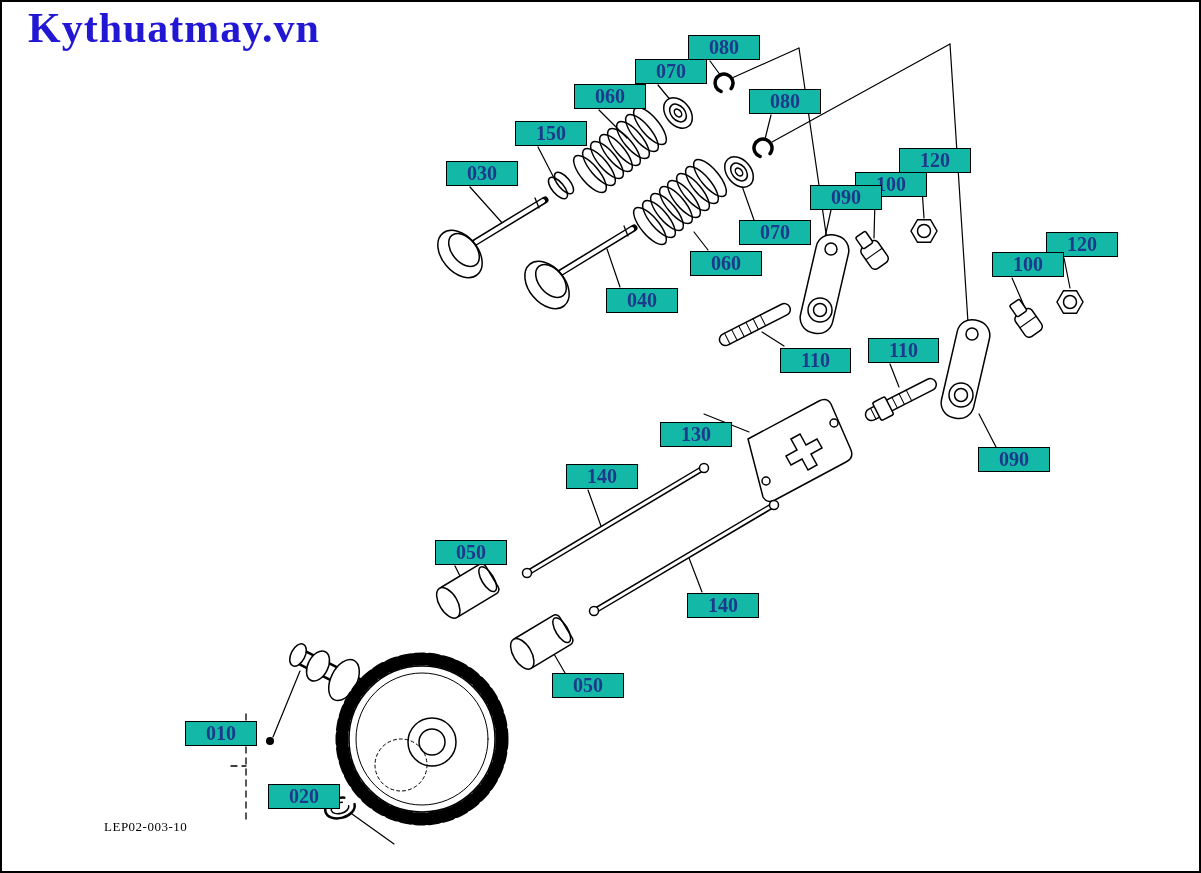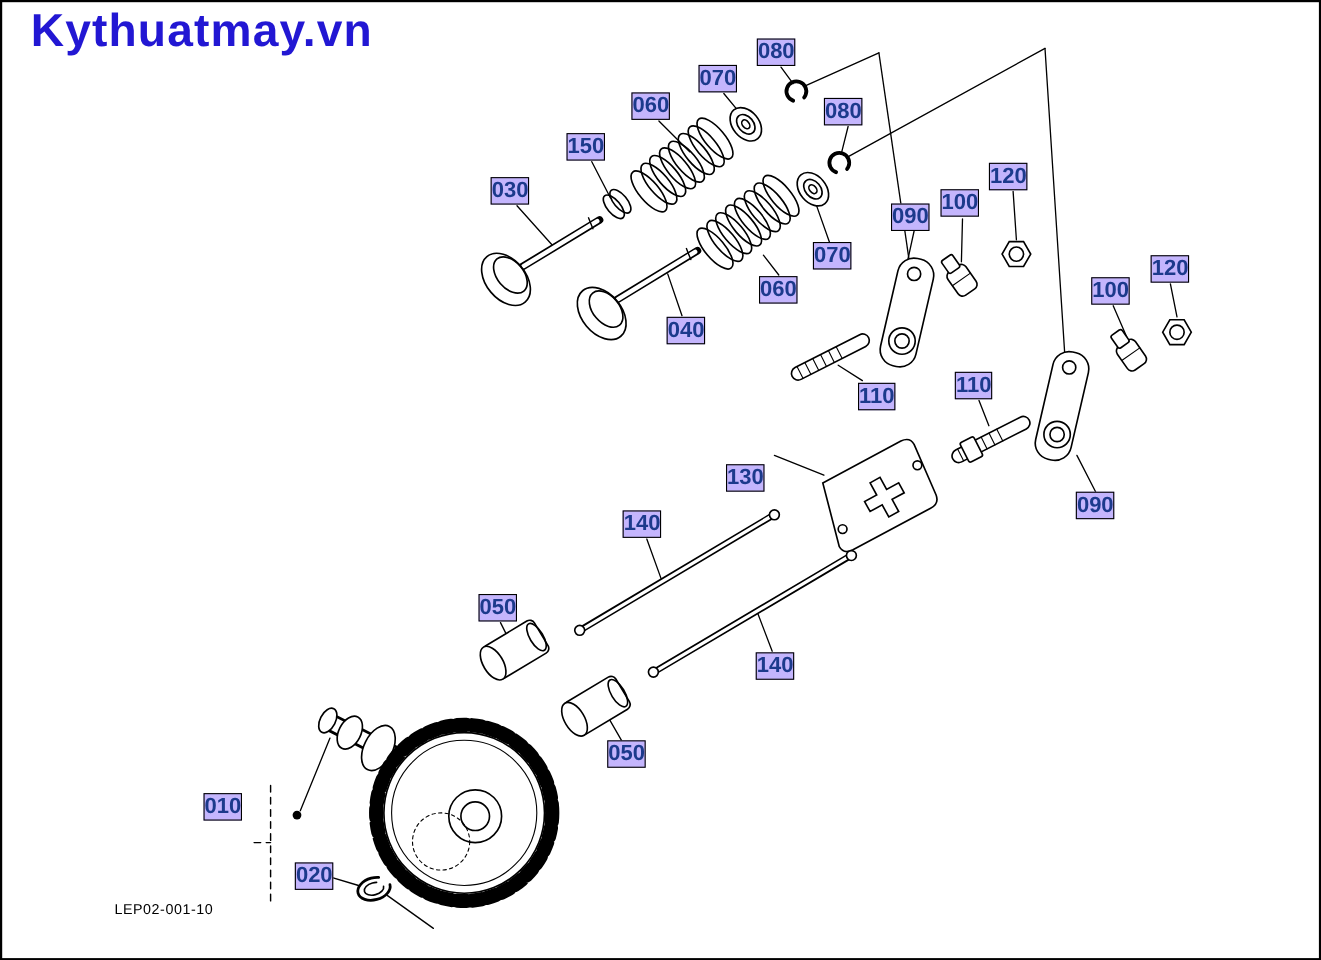--- a/index.html
+++ b/index.html
@@ -1,30 +1,30 @@
 <!DOCTYPE html>
 <html><head>
 <meta charset="utf-8">
 <title>Parts Diagram</title>
 <style>
   html,body{margin:0;padding:0;background:#fff;}
   .page{
     position:relative;width:1201px;height:873px;background:#fff;
     border:2px solid #000;box-sizing:border-box;overflow:hidden;
-    font-family:Liberation Sans, sans-serif;
+    font-family:Liberation Serif, serif;
   }
   svg.art{position:absolute;left:0;top:0;z-index:1;}
   .logo{
     position:absolute;left:26px;top:2px;z-index:3;
     font-size:42px;font-weight:bold;color:#2217d3;letter-spacing:1px;
   }
   .part-label{
-    position:absolute;z-index:2;background:#c4b5fd;border:1.5px solid #000;
+    position:absolute;z-index:2;background:#14b8a6;border:1.5px solid #000;
     color:#1c3a8c;font-size:20px;font-weight:bold;line-height:23px;
-    padding:0 0;white-space:nowrap;
+    padding:0 20px;white-space:nowrap;
   }
   .code{
     position:absolute;left:102px;top:817px;z-index:2;
     font-size:13px;color:#000;letter-spacing:.5px;
   }
 </style>
 </head>
 <body>
 
 <div class="page">
@@ -261,15 +261,15 @@
   <div class="part-label" style="left:866px;top:336px">110</div>
   <div class="part-label" style="left:658px;top:420px">130</div>
   <div class="part-label" style="left:976px;top:445px">090</div>
   <div class="part-label" style="left:564px;top:462px">140</div>
   <div class="part-label" style="left:433px;top:538px">050</div>
   <div class="part-label" style="left:685px;top:591px">140</div>
   <div class="part-label" style="left:550px;top:671px">050</div>
   <div class="part-label" style="left:183px;top:719px">010</div>
   <div class="part-label" style="left:266px;top:782px">020</div>
 
-  <div class="code">LEP02-001-10</div>
+  <div class="code">LEP02-003-10</div>
 
 </div>
 
 </body></html>

